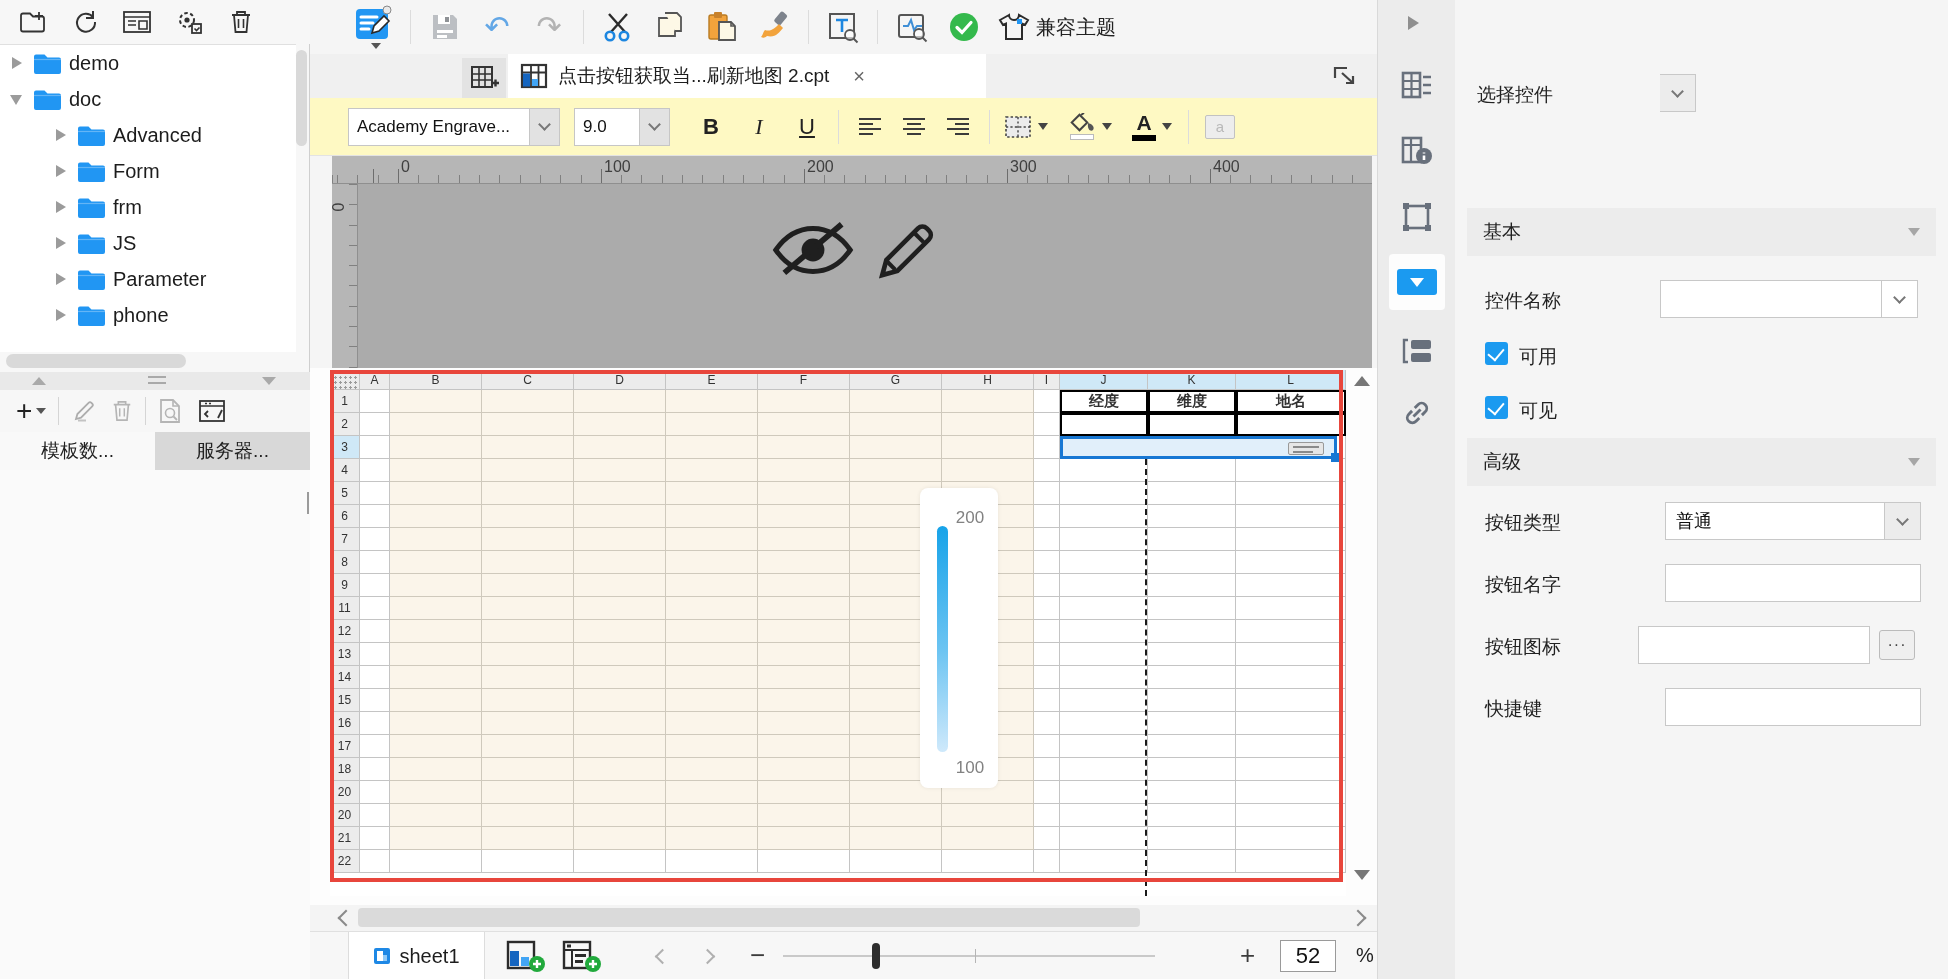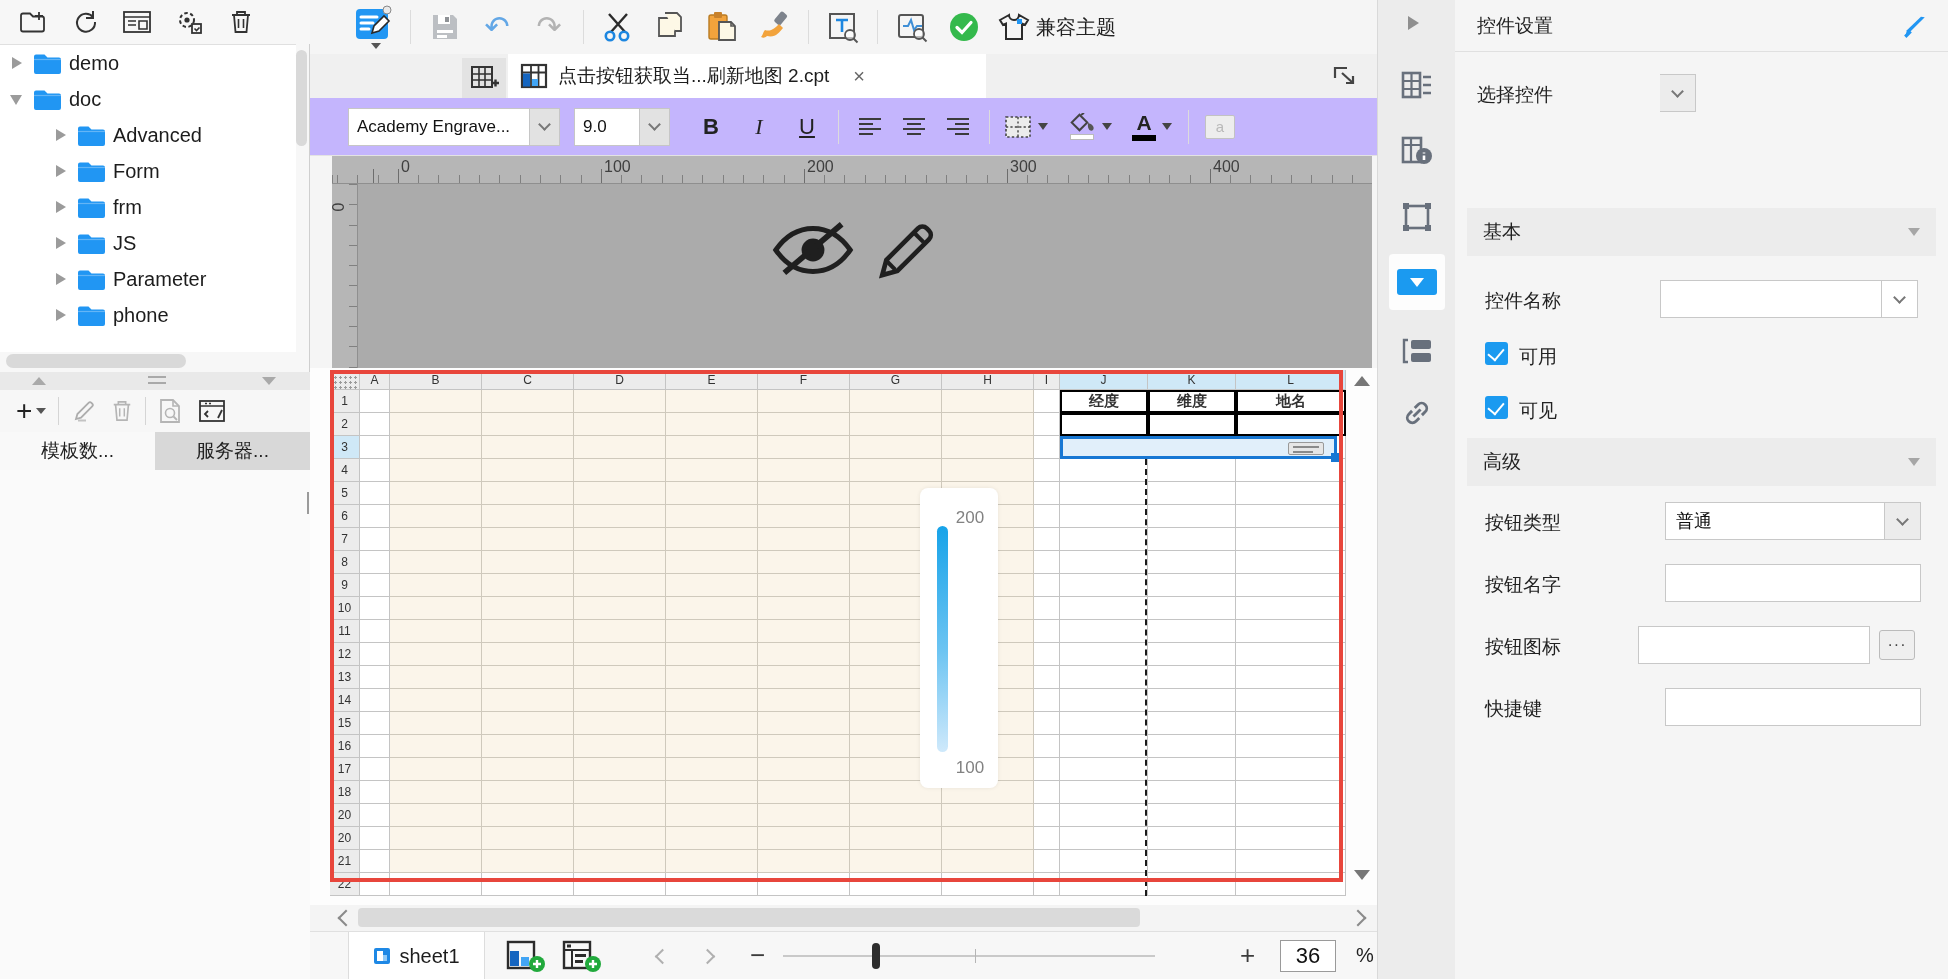--- a/index.html
+++ b/index.html
@@ -41,21 +41,21 @@
   .undo-g { font-size:30px; color:#63a7e6; line-height:1; }
   .redo-g { font-size:30px; color:#b3b3b3; line-height:1; }
   #collapse-left { position:absolute; left:4px; top:17px; border-right:11px solid #8f8f8f; border-top:7px solid transparent; border-bottom:7px solid transparent; cursor:pointer; }
   .theme-label { font-size:20px; color:#222; margin-left:6px; }
   #mt-tabrow { position:absolute; left:0; top:54px; width:1067px; height:44px; background:#f0f0f0; }
   #newsheet-btn { position:absolute; left:152px; top:4px; width:44px; height:40px; background:#e3e3e3; display:flex; align-items:center; justify-content:center; cursor:pointer; }
   #active-tab { position:absolute; left:198px; top:0; width:478px; height:44px; background:#fff; display:flex; align-items:center; padding:0 12px; gap:10px; cursor:pointer; }
   .tab-title { font-size:19px; color:#1d1d1d; white-space:nowrap; }
   .tab-close { font-size:20px; color:#666; margin-left:14px; cursor:pointer; }
   #tab-corner-icon { position:absolute; left:1022px; top:10px; cursor:pointer; }
-  #mt-fontrow { position:absolute; left:0; top:98px; width:1067px; height:58px; background:#c4b5fd; border-bottom:1px solid #e3e3e3; display:flex; align-items:center; padding-left:38px; }
+  #mt-fontrow { position:absolute; left:0; top:98px; width:1067px; height:58px; background:#fef9c3; border-bottom:1px solid #e3e3e3; display:flex; align-items:center; padding-left:38px; }
   .combo { display:flex; height:38px; }
   .combo .field { background:#fff; border:1px solid #c6c6c6; display:flex; align-items:center; padding:0 8px; font-size:17px; color:#111; }
   .combo .chev { width:30px; background:#e2e2e2; border:1px solid #c6c6c6; border-left:none; display:flex; align-items:center; justify-content:center; cursor:pointer; }
   .chev-glyph { width:9px; height:9px; border-right:2px solid #777; border-bottom:2px solid #777; transform:rotate(45deg); margin-top:-4px; }
   .fmt-btn { width:34px; height:36px; display:flex; align-items:center; justify-content:center; cursor:pointer; }
   .b-g { font-size:22px; font-weight:bold; color:#222; }
   .i-g { font-size:22px; font-style:italic; font-family:"Liberation Serif", serif; color:#222; }
   .u-g { font-size:22px; text-decoration:underline; color:#222; }
   .fc-a { font-size:21px; font-weight:bold; color:#222; line-height:1; }
   .fc-bar { width:24px; height:6px; background:#000; margin-top:2px; }
@@ -669,35 +669,20 @@
           <div class="gcell cream" style="width: 92px; height: 23px;"></div>
           <div class="gcell cream" style="width: 92px; height: 23px;"></div>
           <div class="gcell cream" style="width: 92px; height: 23px;"></div>
           <div class="gcell cream" style="width: 92px; height: 23px;"></div>
           <div class="gcell" style="width: 26px; height: 23px;"></div>
           <div class="gcell" style="width: 88px; height: 23px;"></div>
           <div class="gcell" style="width: 88px; height: 23px;"></div>
           <div class="gcell" style="width: 110px; height: 23px;"></div>
         </div>
         <div class="grow">
-          <div class="gcell chdr" style="width: 30px; height: 23px;">10</div>
-          <div class="gcell" style="width: 30px; height: 23px;"></div>
-          <div class="gcell cream" style="width: 92px; height: 23px;"></div>
-          <div class="gcell cream" style="width: 92px; height: 23px;"></div>
-          <div class="gcell cream" style="width: 92px; height: 23px;"></div>
-          <div class="gcell cream" style="width: 92px; height: 23px;"></div>
-          <div class="gcell cream" style="width: 92px; height: 23px;"></div>
-          <div class="gcell cream" style="width: 92px; height: 23px;"></div>
-          <div class="gcell cream" style="width: 92px; height: 23px;"></div>
-          <div class="gcell" style="width: 26px; height: 23px;"></div>
-          <div class="gcell" style="width: 88px; height: 23px;"></div>
-          <div class="gcell" style="width: 88px; height: 23px;"></div>
-          <div class="gcell" style="width: 110px; height: 23px;"></div>
-        </div>
-        <div class="grow">
           <div class="gcell chdr" style="width: 30px; height: 23px;">11</div>
           <div class="gcell" style="width: 30px; height: 23px;"></div>
           <div class="gcell cream" style="width: 92px; height: 23px;"></div>
           <div class="gcell cream" style="width: 92px; height: 23px;"></div>
           <div class="gcell cream" style="width: 92px; height: 23px;"></div>
           <div class="gcell cream" style="width: 92px; height: 23px;"></div>
           <div class="gcell cream" style="width: 92px; height: 23px;"></div>
           <div class="gcell cream" style="width: 92px; height: 23px;"></div>
           <div class="gcell cream" style="width: 92px; height: 23px;"></div>
           <div class="gcell" style="width: 26px; height: 23px;"></div>
@@ -921,21 +906,21 @@
           <path d="M27 24h8M31 20v8" stroke="#fff" stroke-width="2.4"></path>
         </svg>
     </div>
     <div class="nav-chev" style="left:347px;transform:rotate(45deg);"></div>
     <div class="nav-chev" style="left:392px;transform:rotate(225deg);"></div>
     <span id="zoom-minus" style="left:440px;">−</span>
     <div id="zoom-track"></div>
     <div id="zoom-tick"></div>
     <div id="zoom-handle"></div>
     <span id="zoom-plus" style="left:930px;">+</span>
-    <div id="zoom-box">36</div>
+    <div id="zoom-box">52</div>
     <span id="zoom-pct">%</span>
   </div>
 </div>
 
 <div id="right-strip" class="abs">
   <div id="strip-collapse"></div>
   <div class="strip-icon" style="top:68px;">
     <svg width="34" height="34" viewBox="0 0 34 34">
         <rect x="3" y="5" width="17" height="24" fill="none" stroke="#68707c" stroke-width="2.6"></rect>
         <path d="M3 13h17M3 21h17M11.5 5v24" stroke="#68707c" stroke-width="2.2"></path>
@@ -974,29 +959,20 @@
   <div class="strip-icon" style="top:396px;">
     <svg width="34" height="34" viewBox="0 0 24 24">
         <path d="M9.5 14.5l5-5" fill="none" stroke="#68707c" stroke-width="2"></path>
         <path d="M8.5 10.5l-2.3 2.3a3.6 3.6 0 0 0 5.1 5.1l2.3-2.3" fill="none" stroke="#68707c" stroke-width="2"></path>
         <path d="M15.5 13.5l2.3-2.3a3.6 3.6 0 0 0-5.1-5.1l-2.3 2.3" fill="none" stroke="#68707c" stroke-width="2"></path>
       </svg>
   </div>
 </div>
 
 <div id="right-panel" class="abs">
-  <div id="rp-header">
-    <span class="rp-title">控件设置</span>
-    <div id="rp-pencil">
-      <svg width="26" height="26" viewBox="0 0 24 24">
-          <path d="M21 3L8 16l-5 5 1.5-6L17.5 2.5z" fill="#2196f3"></path>
-          <path d="M3 21l5-5" stroke="#2196f3" stroke-width="3"></path>
-        </svg>
-    </div>
-  </div>
   <div id="rp-selectrow">
     <span class="rp-label" style="position:absolute;left:22px;top:16px;">选择控件</span>
     <div class="rp-combo" style="left:205px;top:8px;width:252px;">
       <div class="chev">
           <div class="chev-glyph"></div>
         </div>
     </div>
   </div>
 
   <div class="rp-secbar" style="top:208px;">

